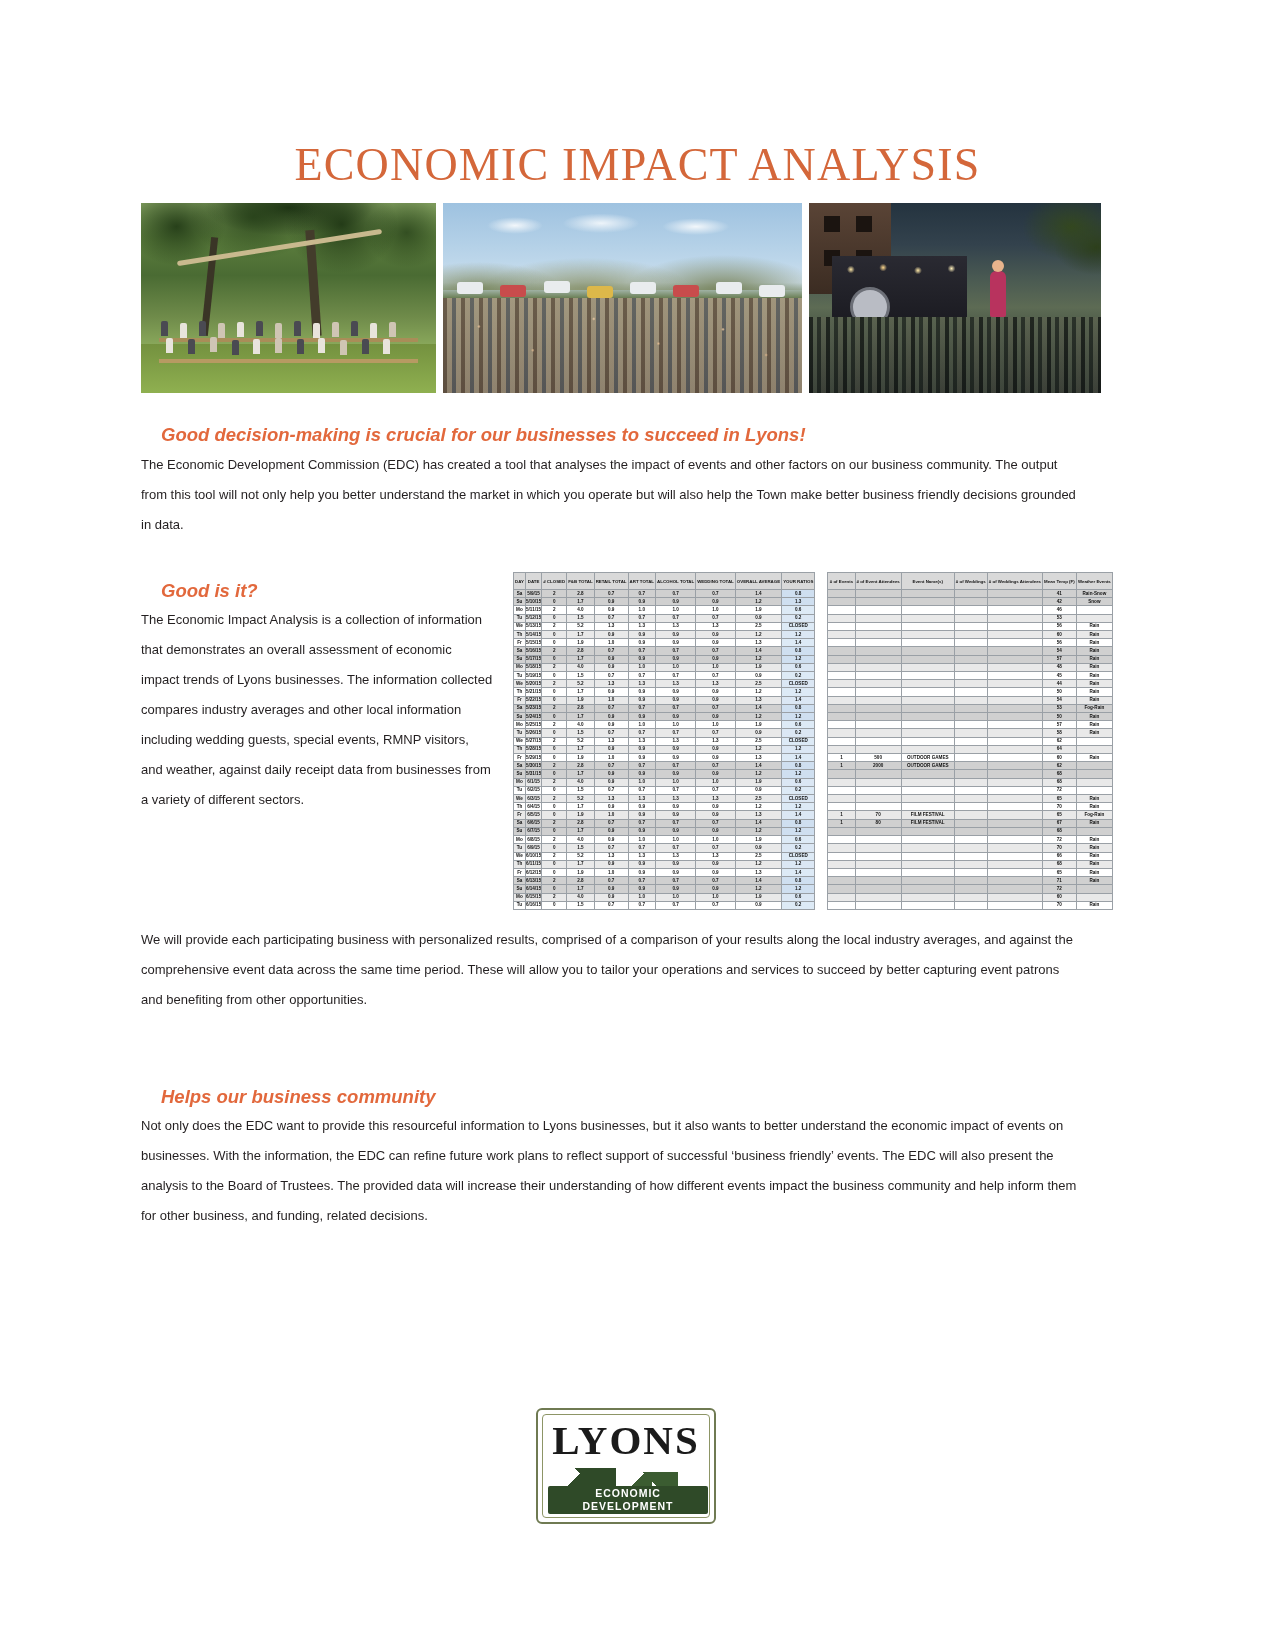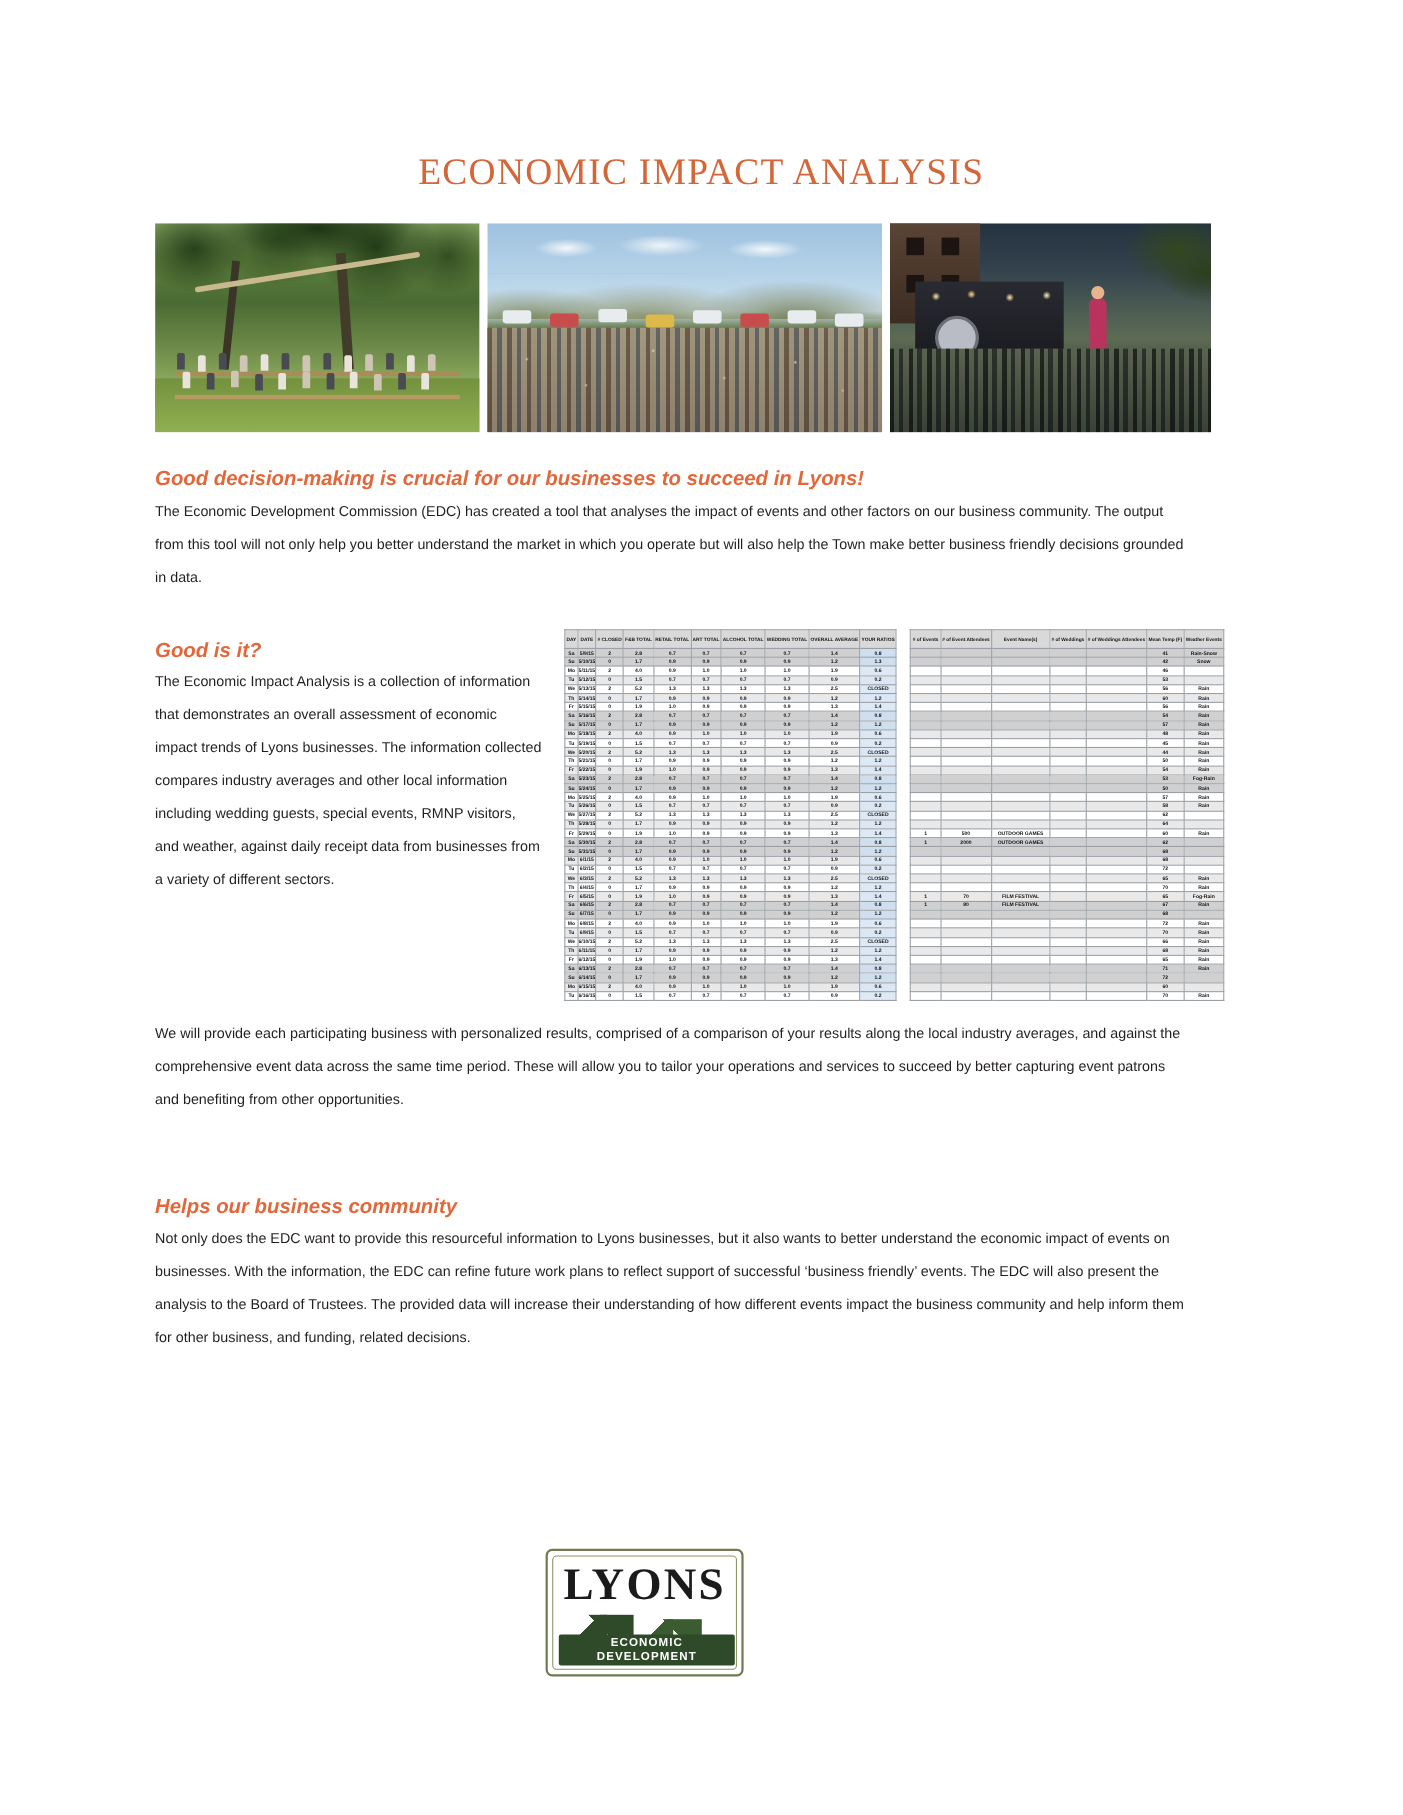--- a/index.html
+++ b/index.html
@@ -12,21 +12,21 @@
     position:relative;
     overflow:hidden;
   }
   .page { position:relative; width:1275px; height:1650px; }
 
   
   .title {
     position:absolute; left:0; top:138px; width:1275px;
     text-align:center;
     font-family:"Liberation Serif", serif;
-    font-size:34px; letter-spacing:1.2px;
+    font-size:46px; letter-spacing:1.2px;
     color:#d4673a;
     font-weight:400;
   }
 
   
   .photos {
     position:absolute; left:141px; top:203px;
     width:960px; height:190px;
     display:flex; gap:7px;
   }
@@ -105,21 +105,21 @@
   .p3 .perf  { position:absolute; left:62%; top:36%; width:16px; height:46px; background:#b8335e; border-radius:6px 6px 2px 2px; }
   .p3 .perf::after{ content:""; position:absolute; left:2px; top:-11px; width:12px; height:12px; border-radius:50%; background:#e8b48c; }
   .p3 .crowd3{ position:absolute; left:0; bottom:0; width:100%; height:40%;
                background:
                  repeating-linear-gradient(90deg, rgba(20,24,22,.75) 0 4px, rgba(120,130,110,.35) 4px 8px, rgba(30,36,32,.7) 8px 12px, rgba(150,150,130,.25) 12px 17px),
                  linear-gradient(180deg,#47523f,#1d231f); }
 
   
   .hl {
     font-family:"Liberation Sans", sans-serif;
-    font-style:italic; font-weight:bold; color:#e2683c; font-size:18.5px;
+    font-style:italic; font-weight:bold; color:#e2683c; font-size:18.5px;margin-left:20px;
   }
   .body {
     font-size:13px; line-height:30px; color:#231f20;
   }
   .block1 { position:absolute; left:141px; top:424px; width:935px; }
   .block1 .hl { display:block; margin-bottom:4px; }
 
   .whatis { position:absolute; left:141px; top:580px; width:352px; }
   .whatis .hl { display:block; margin-bottom:3px; }
 
@@ -170,21 +170,21 @@
 
   
   col.w-day{width:20px} col.w-date{width:34px} col.w-closed{width:30px}
   col.w-tot{width:34px} col.w-ov{width:42px} col.w-ratio{width:34px}
   
   col.r-ev{width:30px} col.r-att{width:42px} col.r-name{width:104px}
   col.r-wed{width:34px} col.r-watt{width:36px} col.r-temp{width:34px} col.r-wx{width:38px}
 
   
   .logo {
-    position:absolute; left:496px; top:1408px; width:180px; height:116px;
+    position:absolute; left:536px; top:1408px; width:180px; height:116px;
     border:2px solid #6f7a52; border-radius:6px; background:#ffffff;
     box-shadow:0 0 0 2px #ffffff inset;
     overflow:hidden;
   }
   .logo .inner { position:absolute; inset:4px; border:1px solid #8d9566; border-radius:4px; }
   .logo .word {
     position:absolute; left:0; top:8px; width:100%; text-align:center;
     font-family:"Liberation Serif", serif; font-weight:bold; font-size:41px;
     letter-spacing:2px; color:#1b1b1b; line-height:44px;
   }

